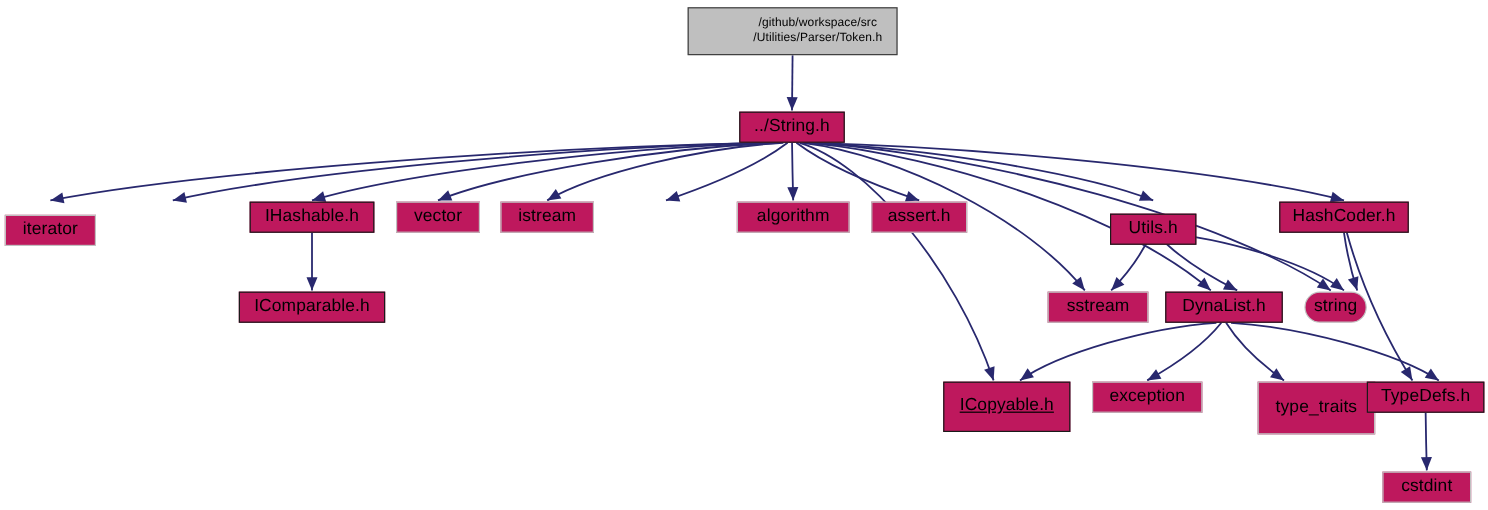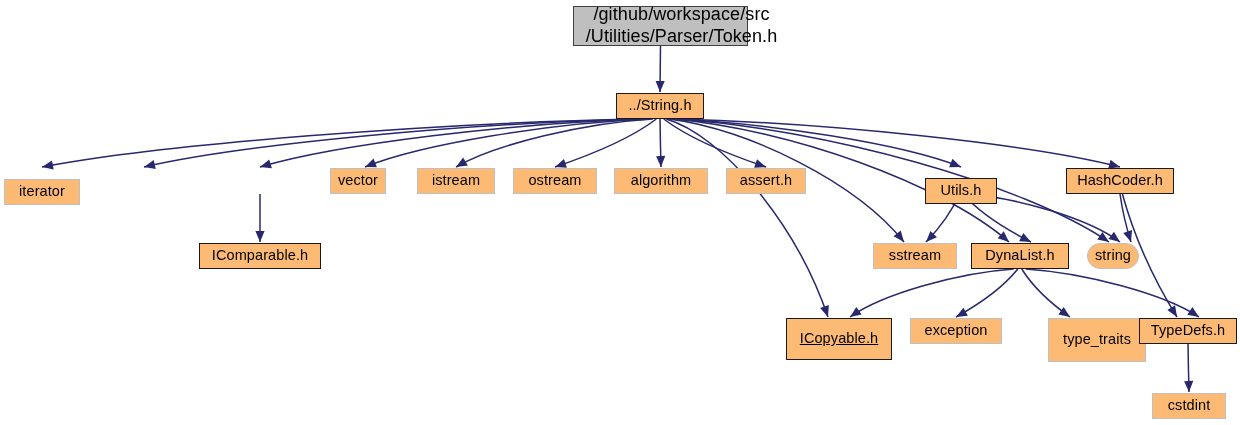--- a/index.html
+++ b/index.html
@@ -21,21 +21,21 @@
     width: 1240px;
     height: 425px;
   }
   .gnode {
     position: absolute;
     box-sizing: border-box;
     display: flex;
     align-items: center;
     justify-content: center;
     text-align: center;
-    background: #fdba74;
+    background: #be185d;
     border: 1px solid #c0c0c0;
     color: #000000;
     font-size: 14.5px;
     line-height: 1.22;
     white-space: pre;
     letter-spacing: 0.1px;
   }
   .gnode.proj {
     border: 1.6px solid #1a1a1a;
   }
@@ -99,27 +99,27 @@
       <polygon points="850,317 856.3474324806546,306.90692807399387 861.6428428375095,314.43013411613526" fill="#28286e"></polygon>
       <path d="M1017.76,269 C1000.4672,290.6 973.2927999999999,307.4 956,317" fill="none" stroke="#28286e" stroke-width="1.5"></path>
       <polygon points="956,317 963.3847149246649,307.6391247481108 967.8501020932028,315.6827755010373" fill="#28286e"></polygon>
       <path d="M1021.75,269 C1035.26,290.6 1056.49,307.4 1070,317" fill="none" stroke="#28286e" stroke-width="1.5"></path>
       <polygon points="1070,317 1058.3687645030564,314.3780997702744 1063.6977613339432,306.87864693847416" fill="#28286e"></polygon>
       <path d="M1025.88,269 C1084.7408,272.84 1164.376,293.96 1199,317" fill="none" stroke="#28286e" stroke-width="1.5"></path>
       <polygon points="1199,317 1187.2938887921282,314.73572077937916 1192.3905945000906,307.0765047015797" fill="#28286e"></polygon>
       <path d="M1188.035,344 C1188.3052,365.6 1188.7298,382.4 1189,392" fill="none" stroke="#28286e" stroke-width="1.5"></path>
       <polygon points="1189,392 1184.0923393432815,381.13377402781913 1193.2886974424448,380.8749348654865" fill="#28286e"></polygon>
     </svg>
-<div class="gnode root" style="left: 573px; top: 6px; width: 175px; height: 40px;"><span class="lbl" style="font-size: 18px; margin-left: 42px;">/github/workspace/src
+<div class="gnode root" style="left: 573px; top: 6px; width: 175px; height: 40px;"><span class="lbl" style="font-size: 10px; margin-left: 42px;">/github/workspace/src
 /Utilities/Parser/Token.h</span></div>
     <div class="gnode proj" style="left: 616px; top: 93px; width: 88px; height: 26px;"><span class="lbl">../String.h</span></div>
     <div class="gnode sys" style="left: 4px; top: 179px; width: 76px; height: 26px;"><span class="lbl">iterator</span></div>
-    <div class="gnode sys" style="left: 330px; top: 168px; width: 56px; height: 26px;"><span class="lbl">vector</span></div>
+    <div class="gnode proj" style="left: 208px; top: 168px; width: 104px; height: 26px;"><span class="lbl">IHashable.h</span></div>
+    <div class="gnode sys" style="left: 330px; top: 168px; width: 70px; height: 26px;"><span class="lbl">vector</span></div>
     <div class="gnode sys" style="left: 417px; top: 168px; width: 78px; height: 26px;"><span class="lbl">istream</span></div>
-    <div class="gnode sys" style="left: 513px; top: 168px; width: 84px; height: 26px;"><span class="lbl">ostream</span></div>
     <div class="gnode sys" style="left: 614px; top: 168px; width: 94px; height: 26px;"><span class="lbl">algorithm</span></div>
     <div class="gnode sys" style="left: 726px; top: 168px; width: 80px; height: 26px;"><span class="lbl">assert.h</span></div>
     <div class="gnode proj" style="left: 925px; top: 168px; width: 72px; height: 26px; margin-top: 10px;"><span class="lbl">Utils.h</span></div>
     <div class="gnode proj" style="left: 1066px; top: 168px; width: 108px; height: 26px;"><span class="lbl">HashCoder.h</span></div>
     <div class="gnode proj" style="left: 199px; top: 243px; width: 122px; height: 26px;"><span class="lbl">IComparable.h</span></div>
     <div class="gnode sys" style="left: 873px; top: 243px; width: 84px; height: 26px;"><span class="lbl">sstream</span></div>
     <div class="gnode proj" style="left: 971px; top: 243px; width: 98px; height: 26px;"><span class="lbl">DynaList.h</span></div>
     <div class="gnode sys" style="left: 1087px; top: 243px; width: 52px; height: 26px; border-radius: 13px;"><span class="lbl">string</span></div>
     <div class="gnode proj" style="left: 786px; top: 318px; width: 106px; height: 42px; text-decoration: underline;"><span class="lbl">ICopyable.h</span></div>
     <div class="gnode sys" style="left: 910px; top: 318px; width: 92px; height: 26px;"><span class="lbl">exception</span></div>

